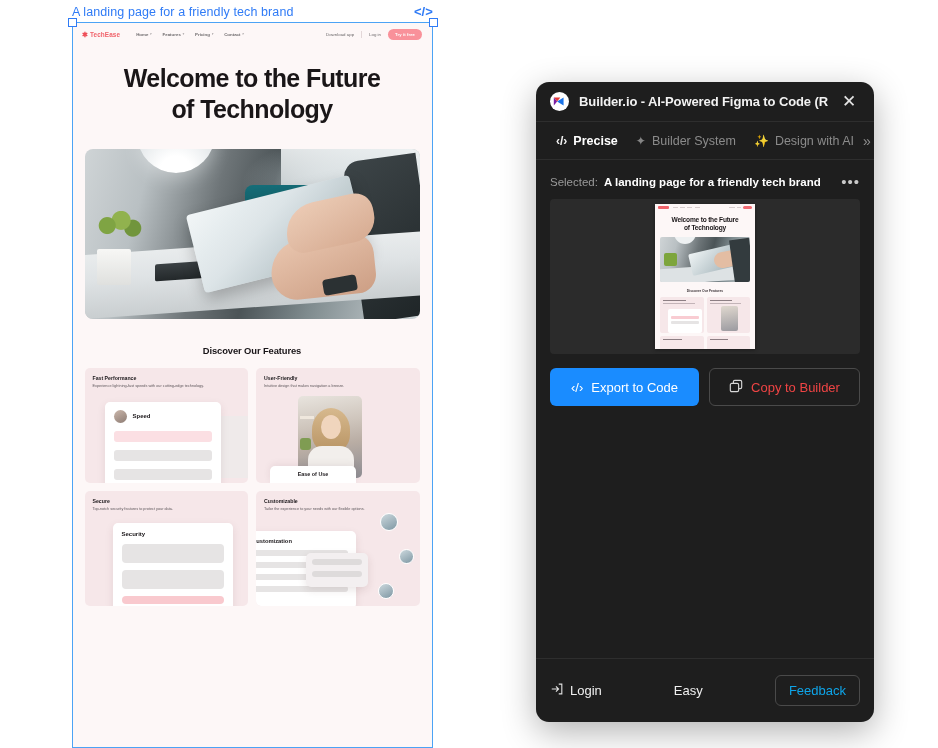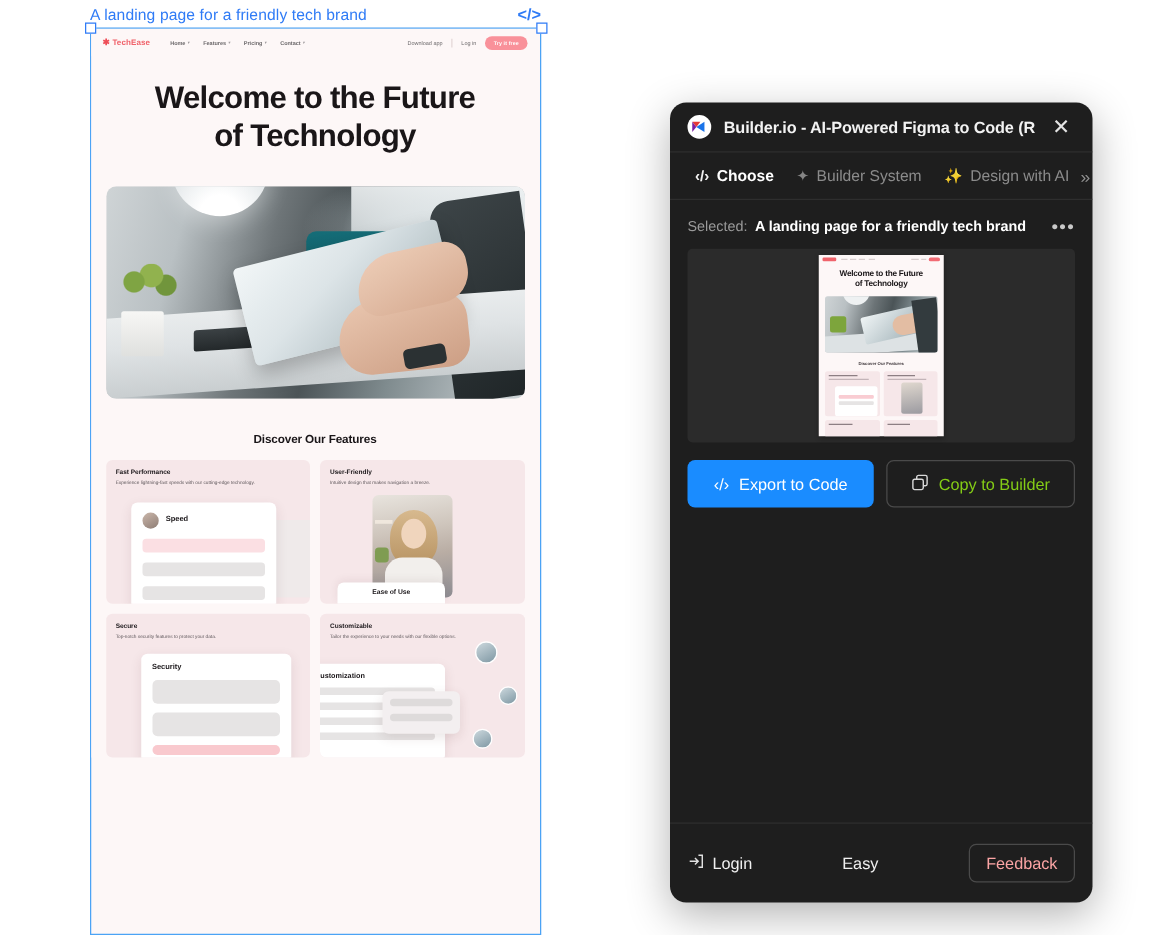--- a/index.html
+++ b/index.html
@@ -358,34 +358,34 @@
     justify-content: center; font-weight: 700; cursor: pointer;
   }
 
   .bp-actions { margin-top: 14px; display: flex; gap: 10px; }
   .bp-btn {
     flex: 1; height: 38px; border-radius: 6px;
     display: flex; align-items: center; justify-content: center; gap: 8px;
     font-size: 13px; cursor: pointer;
   }
   .bp-btn.primary { background: #1a8cff; color: #ffffff; font-weight: 400; }
-  .bp-btn.ghost { background: transparent; border: 1px solid #4a4a4a; color: #84cc16; }
+  .bp-btn.ghost { background: transparent; border: 1px solid #4a4a4a; color: #ef4444; }
 
   .bp-spacer { flex: 1; }
 
   .bp-footer {
     height: 64px; border-top: 1px solid #2e2e2e; flex: none;
     display: flex; align-items: center; padding: 0 14px; gap: 0;
   }
   .bp-foot-login {
     display: flex; align-items: center; gap: 6px; font-size: 13px; color: #f0f0f0; cursor: pointer;
   }
   .bp-foot-docs { font-size: 13px; color: #f0f0f0; margin-left: 72px; cursor: pointer; }
   .bp-foot-feedback {
-    margin-left: auto; font-size: 13px; color: #fca5a5;
+    margin-left: auto; font-size: 13px; color: #0ea5e9;
     border: 1px solid #4a4a4a; border-radius: 6px; padding: 7px 13px; cursor: pointer;
   }
 </style>
 </head>
 <body>
 
 <div id="canvas-area">
 
   <div id="selection-label">A landing page for a friendly tech brand</div>
   <div id="code-icon-top">&lt;/&gt;</div>
@@ -526,21 +526,21 @@
         <path d="M1 3 L5 8 L1 13 Z" fill="#7b1fa2"></path>
       </svg>
     </div>
     <div class="bp-title">Builder.io - AI-Powered Figma to Code (React, V...</div>
     <div class="bp-close">✕</div>
   </div>
 
   <div class="bp-tabs">
     <div class="bp-tab active">
       <span class="tico">‹/›</span>
-      <span>Choose</span>
+      <span>Precise</span>
     </div>
     <div class="bp-tab">
       <span class="tico">✦</span>
       <span>Builder System</span>
     </div>
     <div class="bp-tab">
       <span class="tico">✨</span>
       <span>Design with AI</span>
     </div>
     <div class="bp-chevrons">»</div>

